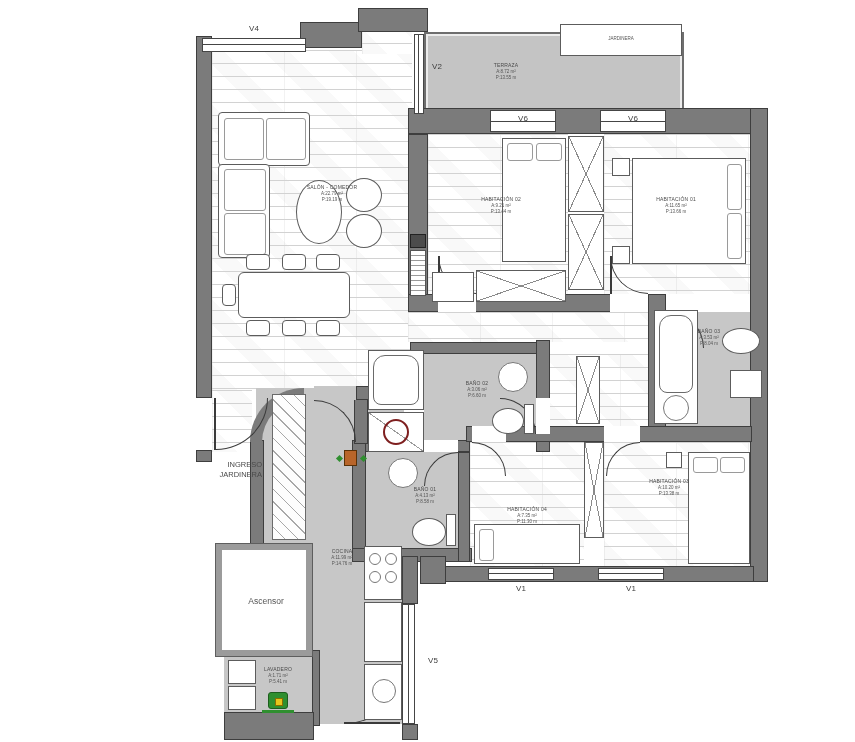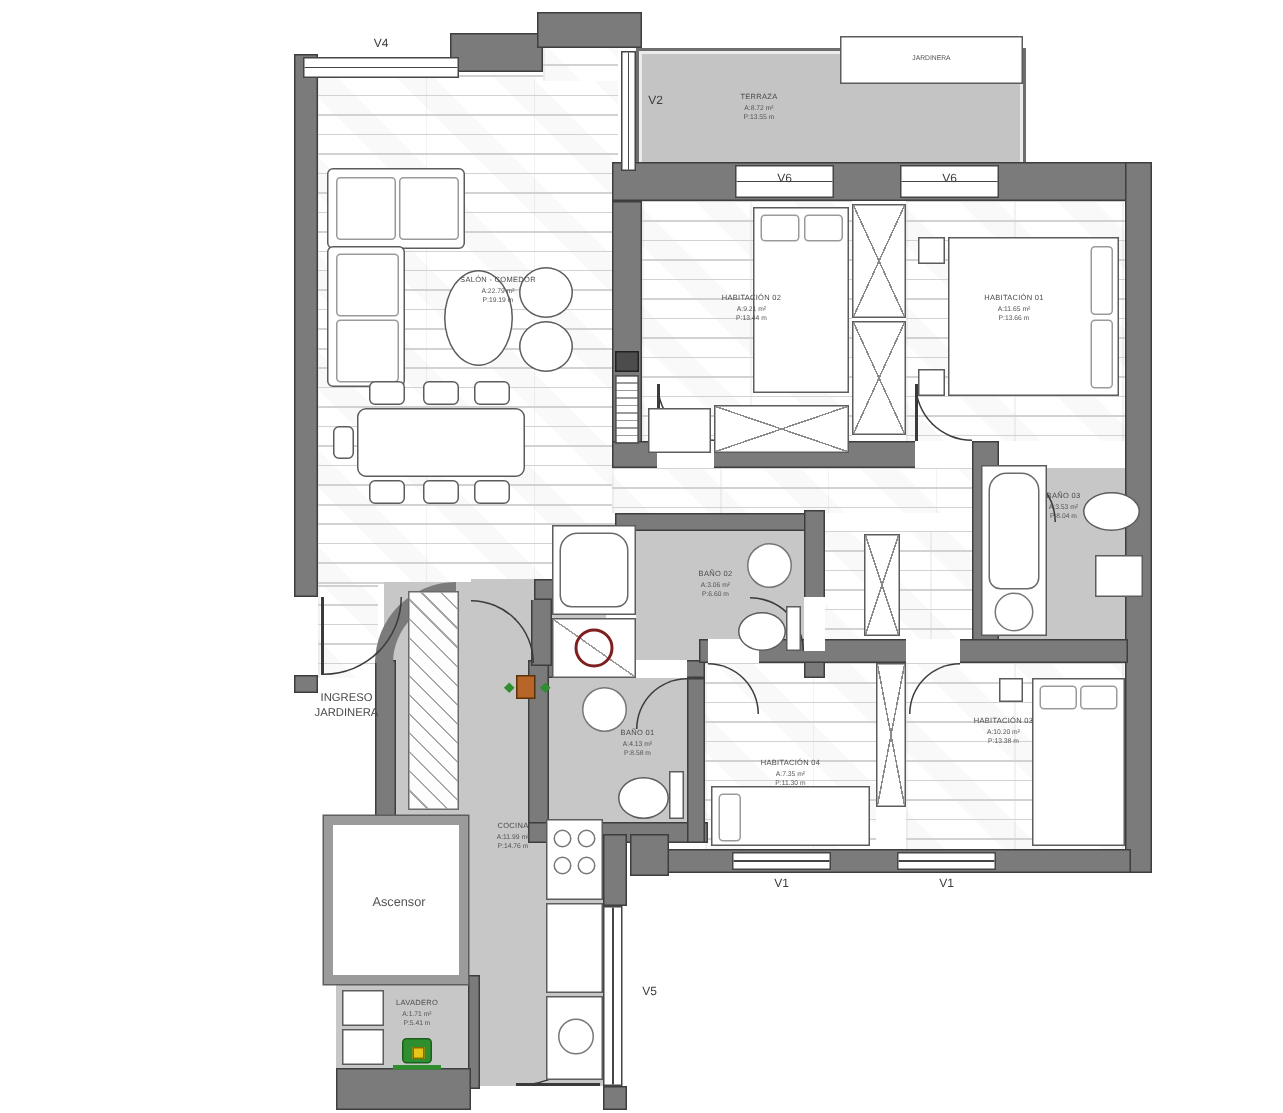--- a/index.html
+++ b/index.html
@@ -283,18 +283,18 @@
     <div class="rname">COCINA</div>
     <div class="rsub">A:11.99 m²</div>
     <div class="rsub">P:14.76 m</div>
   </div>
   <div class="rlabel" style="left:246px;top:666px;width:64px;">
     <div class="rname">LAVADERO</div>
     <div class="rsub">A:1.71 m²</div>
     <div class="rsub">P:5.41 m</div>
   </div>
   <div class="biglabel" style="left:224px;top:596px;width:84px;">Ascensor</div>
-  <div class="abs" style="left:200px;top:460px;width:62px;text-align:center;font-size:7.5px;color:#4a4a4a;line-height:1.35;">
+  <div class="abs" style="left:200px;top:460px;width:62px;text-align:right;font-size:7.5px;color:#4a4a4a;line-height:1.35;">
     <div>INGRESO</div>
     <div>JARDINERA</div>
   </div>
 
 </div>
 
 </body></html>

